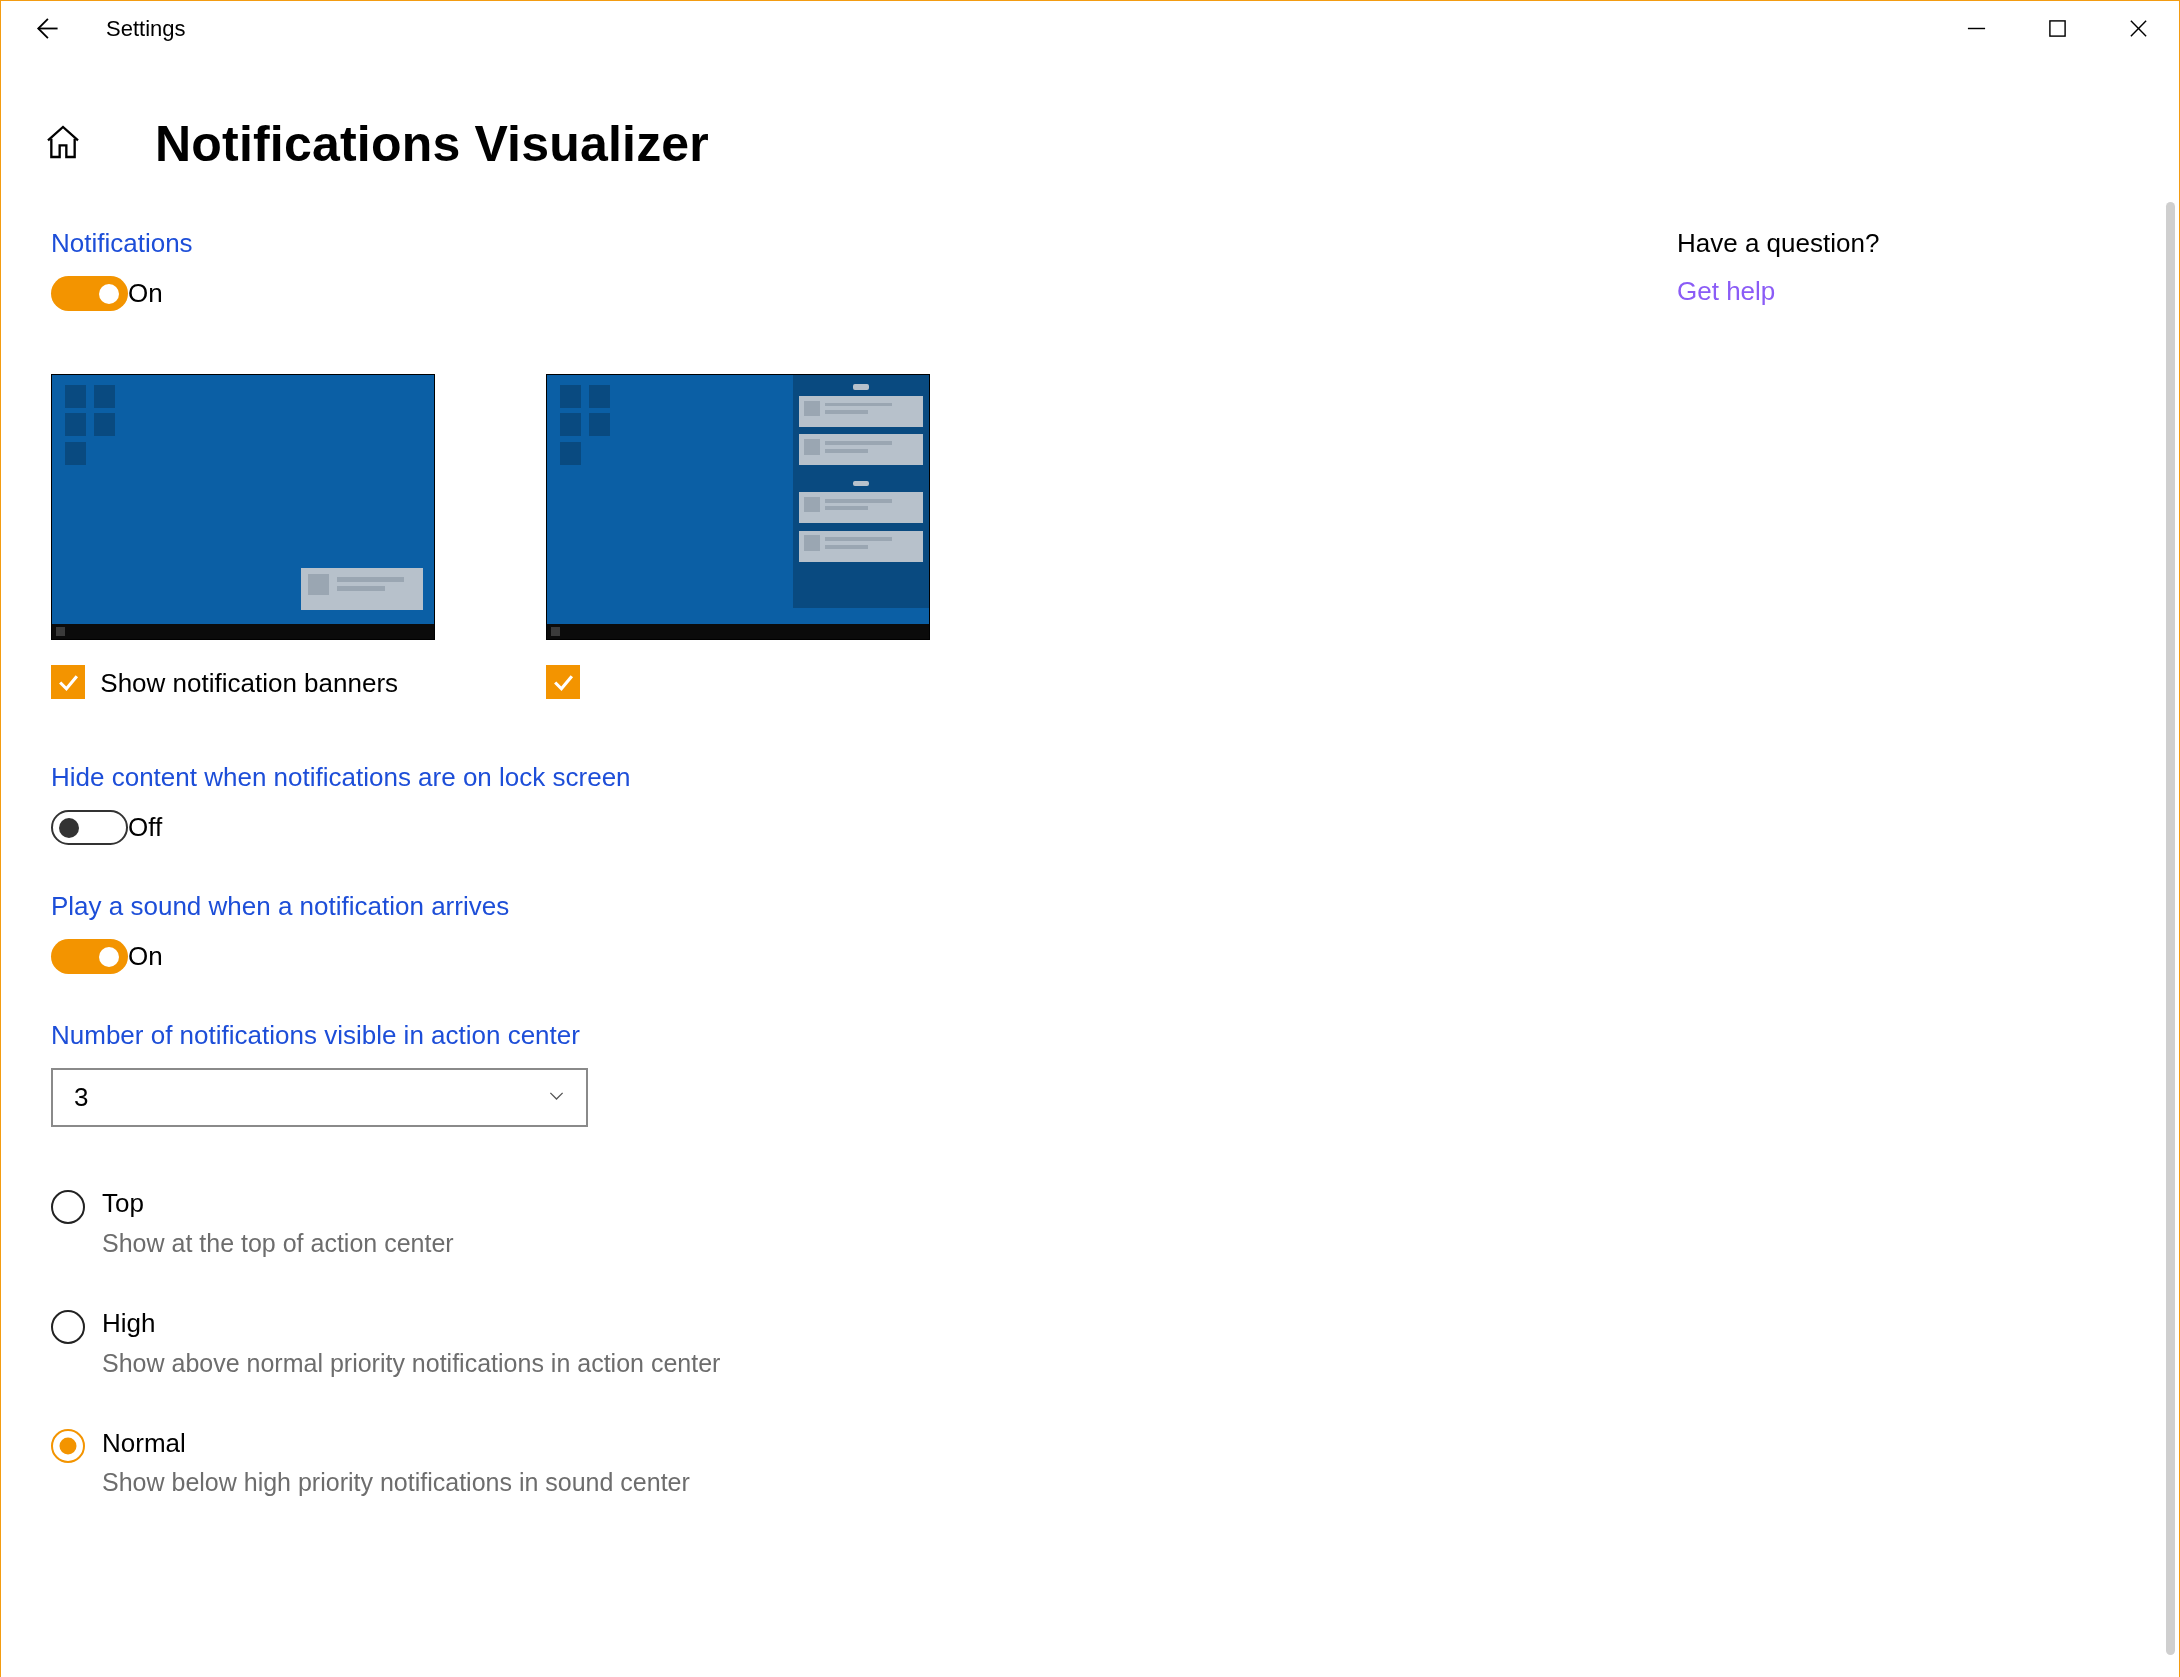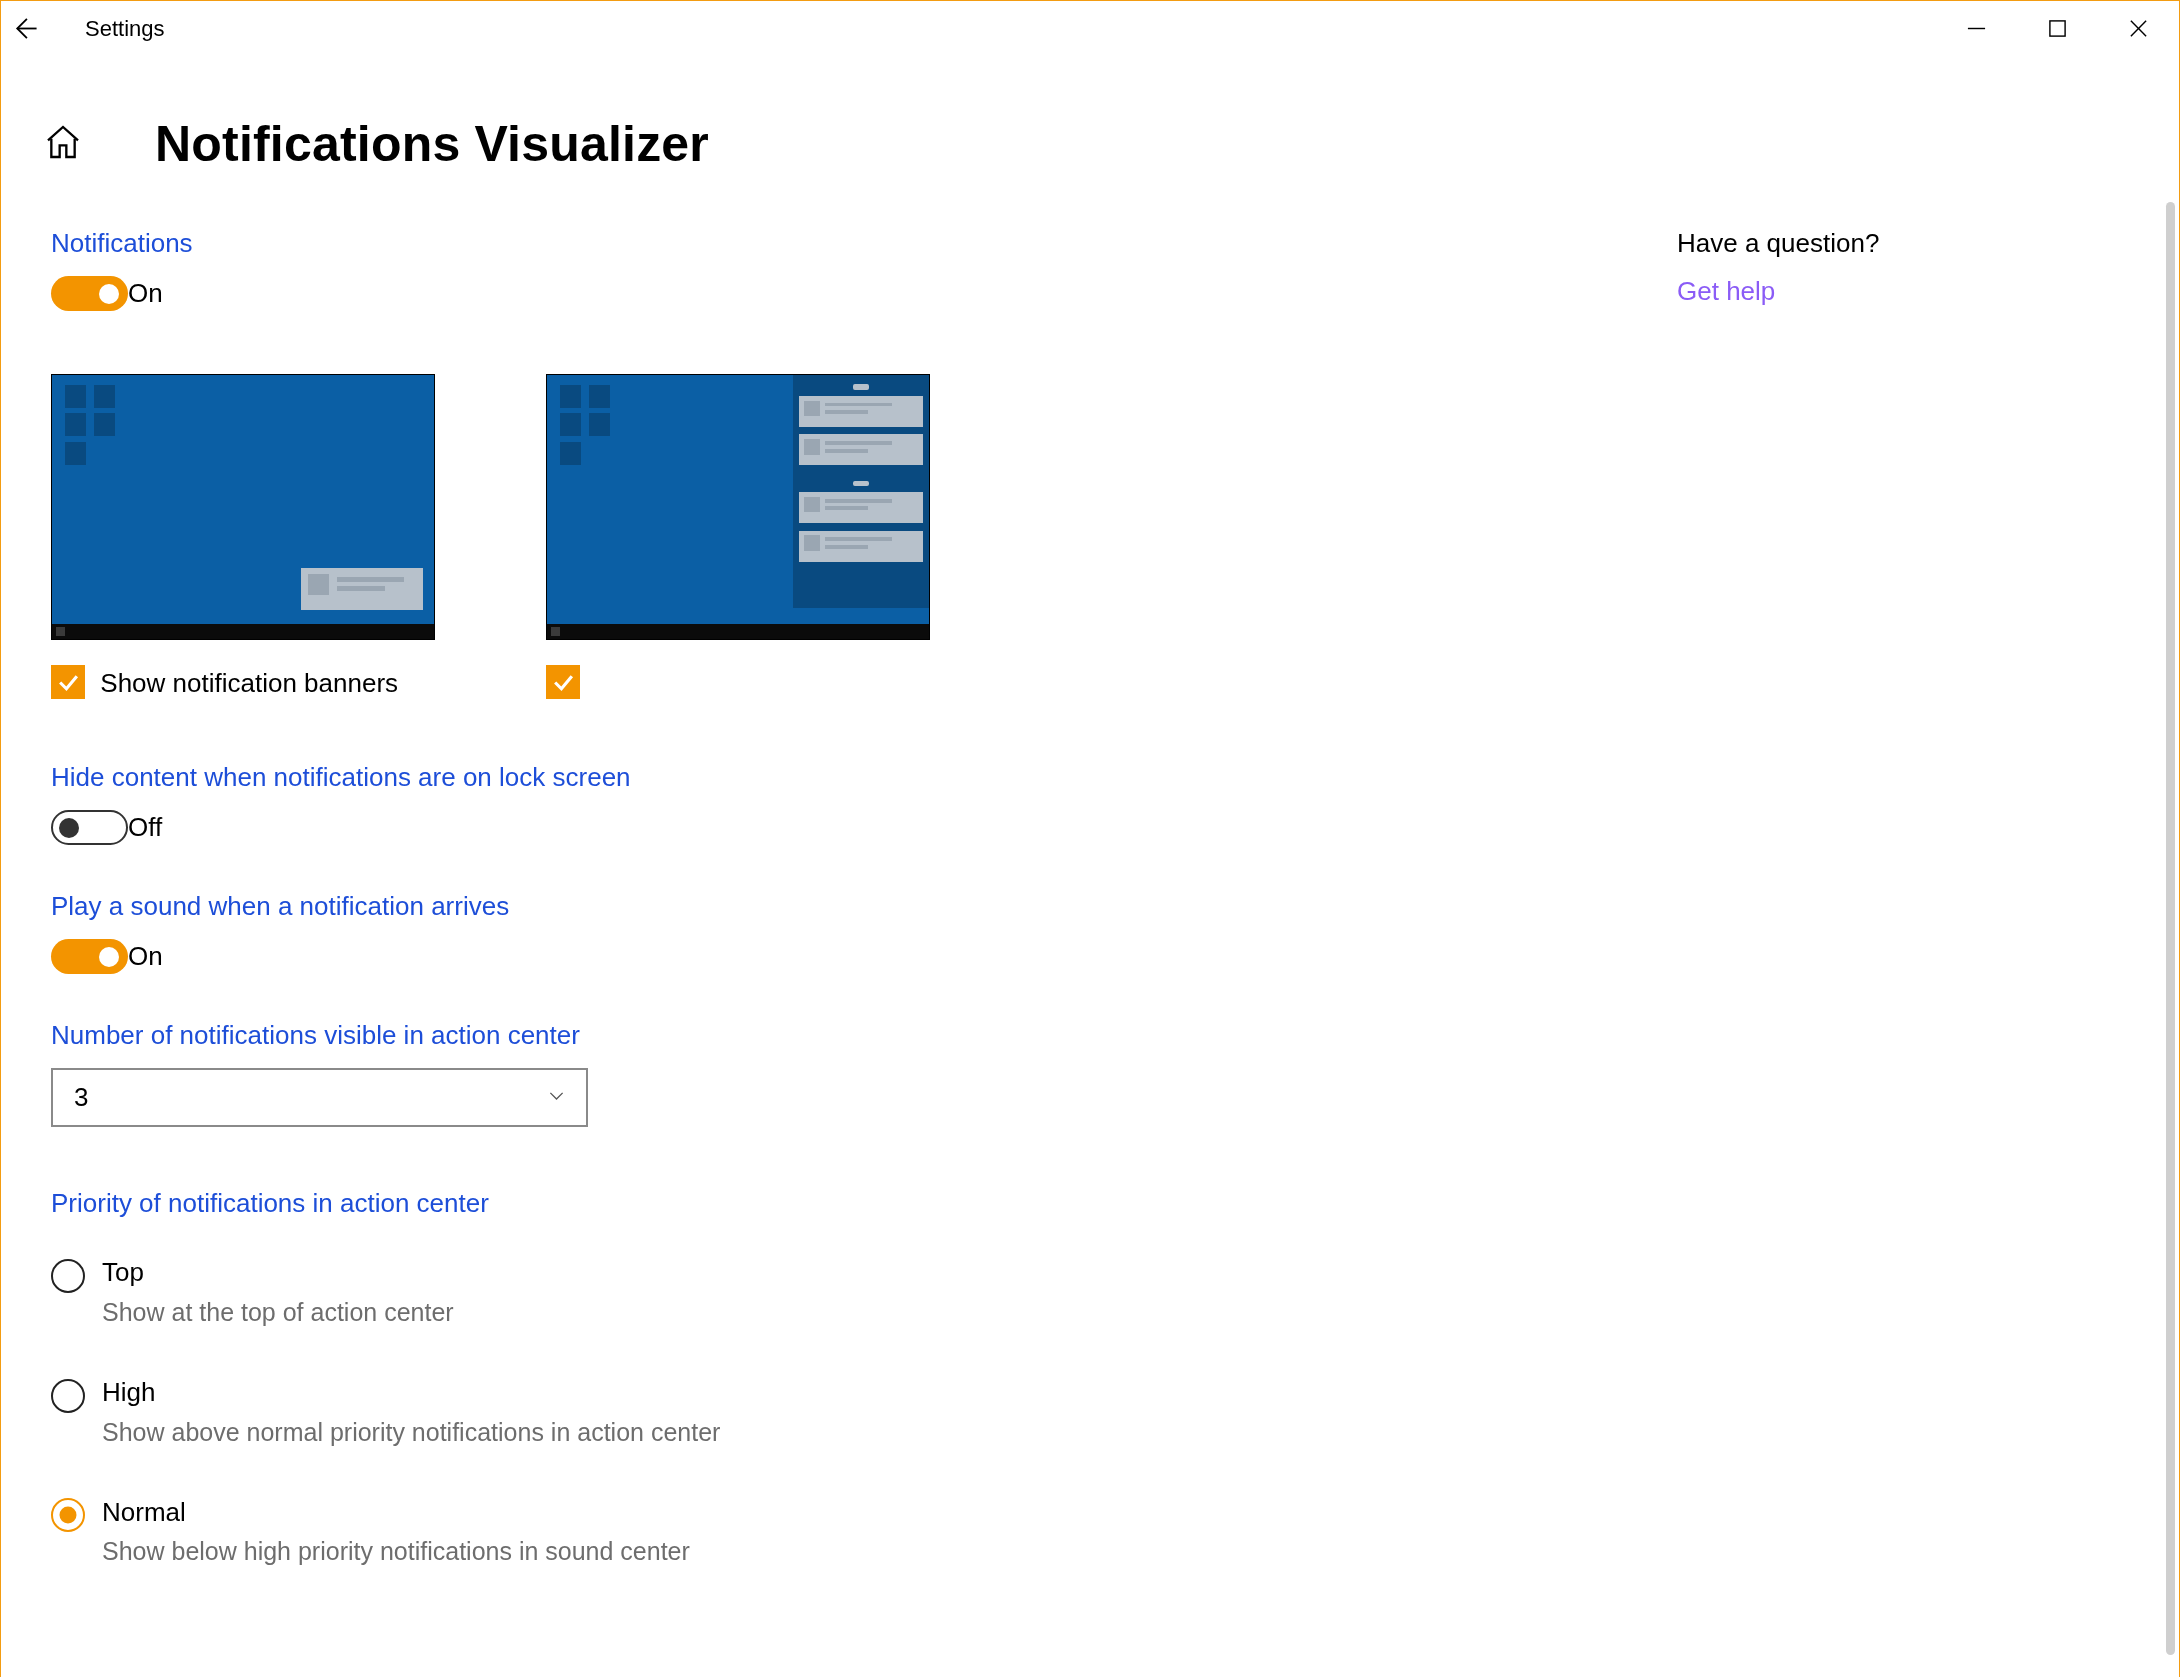--- a/index.html
+++ b/index.html
@@ -16,20 +16,21 @@
     height: 1678px;
     border: 1.9px solid #f39c12;
     position: relative;
     background: #fff;
   }
   
   .titlebar {
     height: 55px;
     display: flex;
     align-items: center;
+    padding-left: 21px;
   }
   .back-btn {
     width: 46px; height: 46px;
     display: flex; align-items: center; justify-content: center;
     font-size: 29px;
     cursor: pointer;
   }
   .titlebar-title {
     font-size: 22px;
     margin-left: 38px;
@@ -383,21 +384,20 @@
           <span>3</span>
           <span class="chev">
             <svg width="21" height="21" viewBox="0 0 24 24" fill="none" stroke="#555" stroke-width="1.5">
                 <path d="M5 9 L12 16 L19 9"></path>
               </svg>
           </span>
         </div>
       </div>
 
       <div class="setting-block">
-        <div class="section-label">Priority of notifications in action center</div>
         <div class="radio-list">
           <div class="radio-item">
             <div class="radio"></div>
             <div class="radio-texts">
               <div class="r-title">Top</div>
               <div class="r-desc">Show at the top of action center</div>
             </div>
           </div>
           <div class="radio-item">
             <div class="radio"></div>

